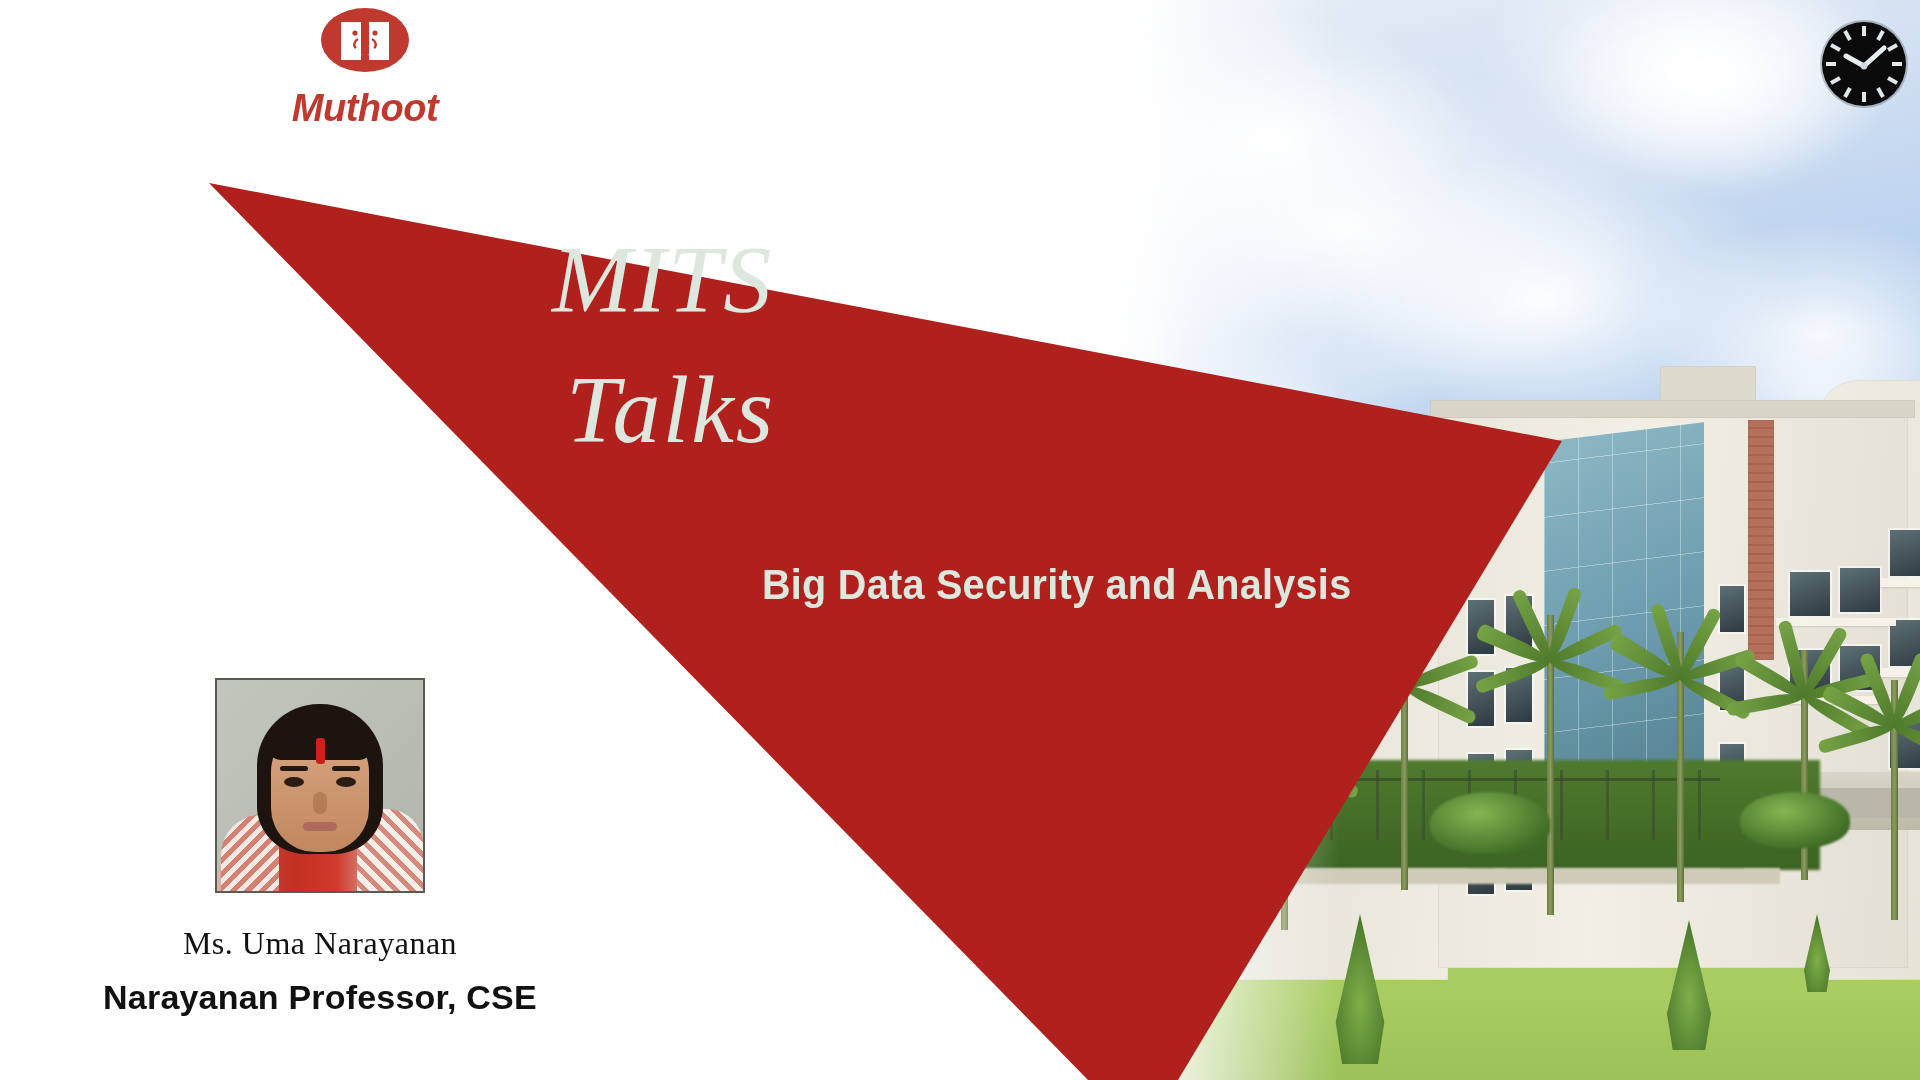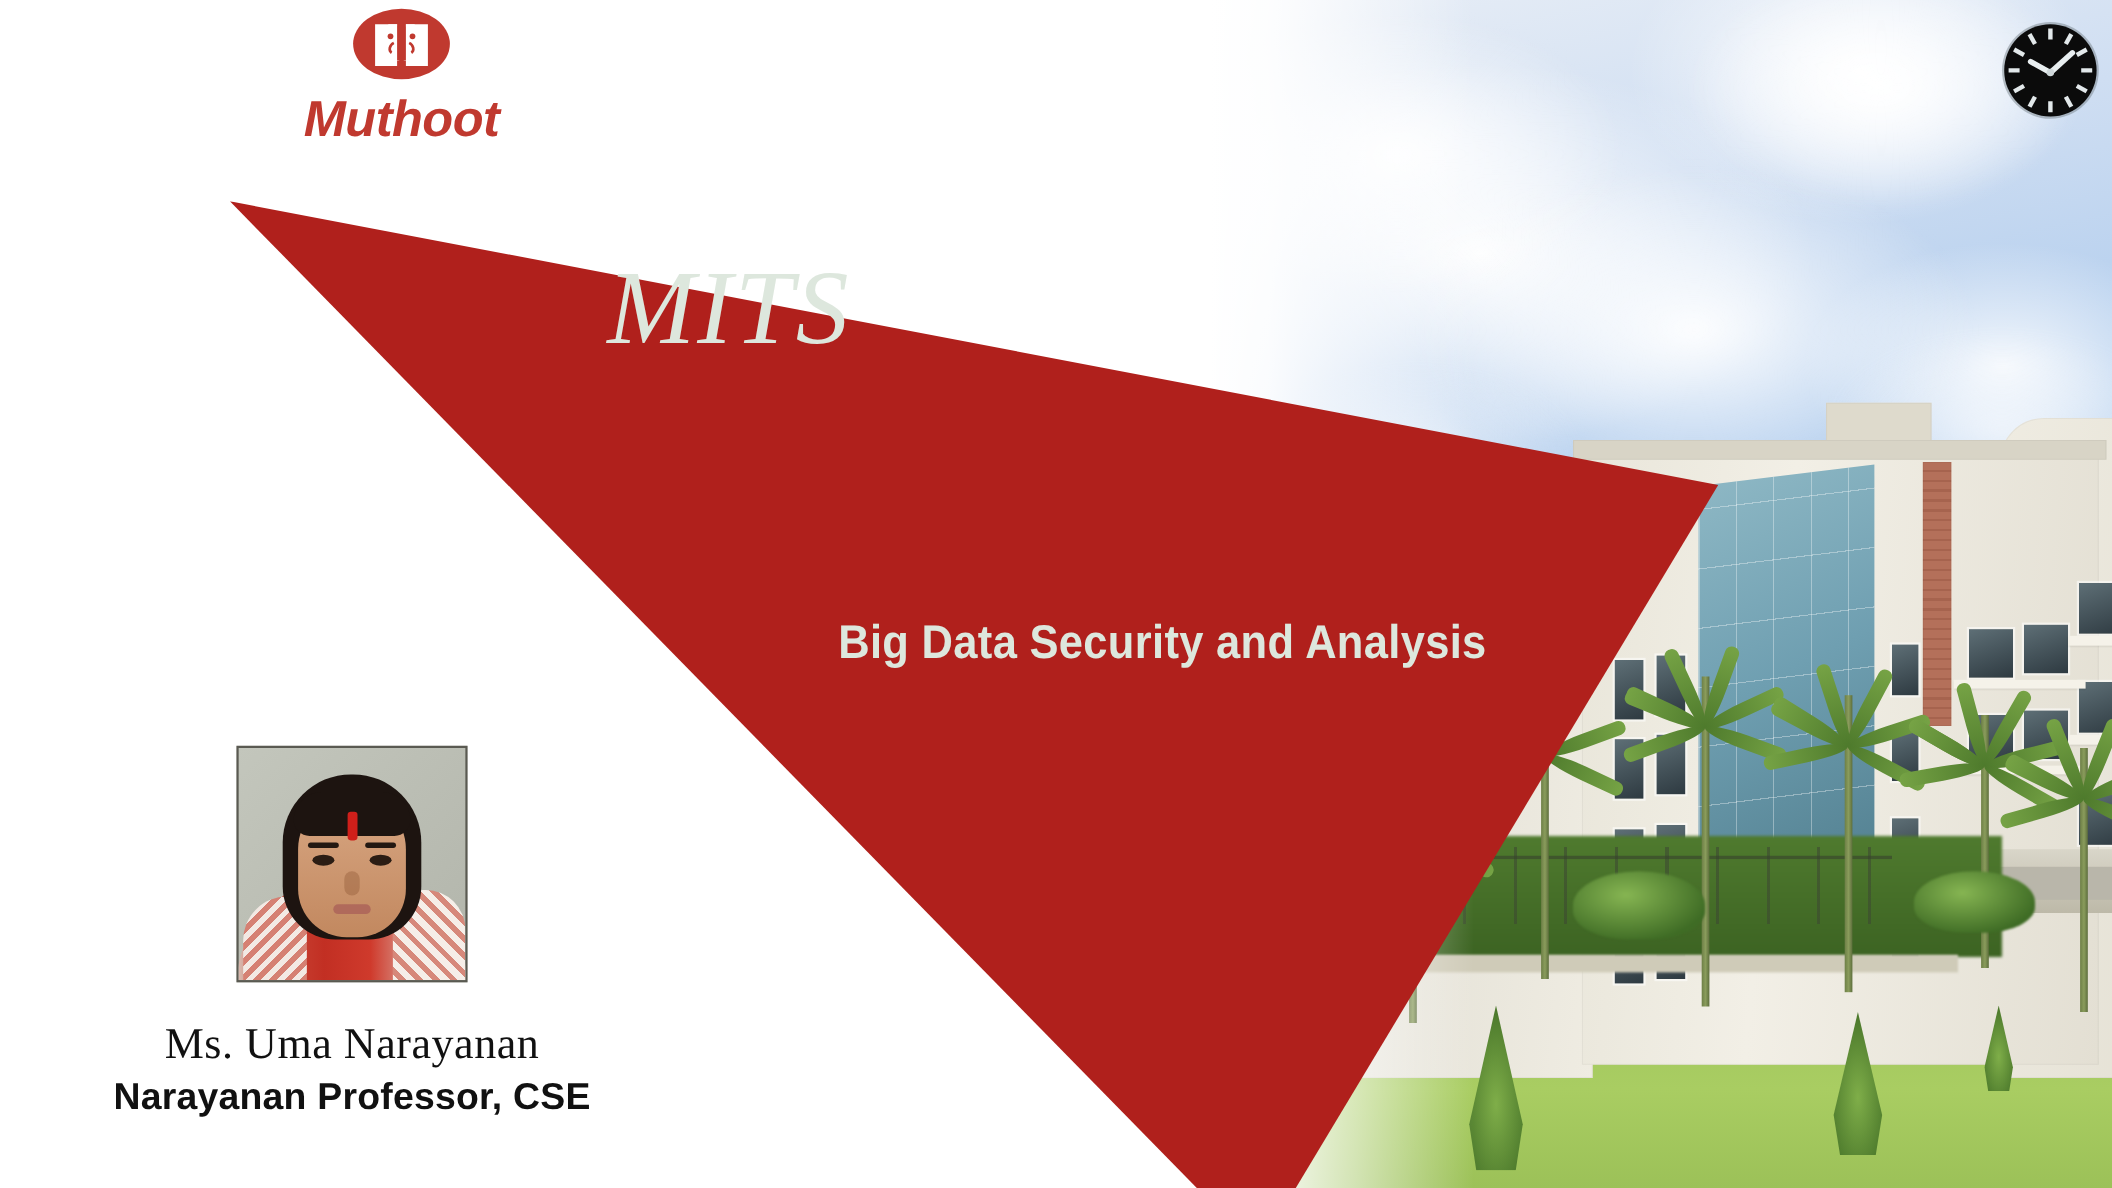--- a/index.html
+++ b/index.html
@@ -161,21 +161,21 @@
   .logo-mark {
     width:96px; height:76px; margin:0 auto 4px;
     position:relative;
   }
   .logo-mark svg { display:block; width:100%; height:100%; }
   .logo-word {
     color:#c0392f; font-weight:bold; font-style:italic;
     font-family:"Liberation Sans", sans-serif;
     letter-spacing:-0.5px;
   }
-  .logo-word.l1 { font-size:46px; line-height:44px;font-style:italic; }
+  .logo-word.l1 { font-size:38px; line-height:44px;font-style:italic; }
   .logo-word.l2 { font-size:43px; line-height:46px; }
 
   
   .meta {
     position:absolute; right:100px; top:20px;
     text-align:right; color:#111; line-height:1.12;
     font-family:"Liberation Sans", sans-serif;
   }
   .meta .line {
     font-size:35px; font-weight:bold;
@@ -267,21 +267,21 @@
     position:absolute; left:50%; top:112px; width:14px; height:22px; margin-left:-7px;
     background:rgba(150,95,60,.45); border-radius:7px;
   }
   .sp-lip {
     position:absolute; left:50%; top:142px; width:34px; height:9px; margin-left:-17px;
     background:#b06a5b; border-radius:5px;
   }
 
   .speaker-name {
     position:absolute; left:0; top:925px; width:640px; text-align:center;
-    color:#111; font-family:"Liberation Serif", serif; font-size:40px;
+    color:#111; font-family:"Liberation Serif", serif; font-size:32px;
     letter-spacing:.5px;
   }
   .speaker-role {
     position:absolute; left:0; top:978px; width:640px; text-align:center;
     color:#111; font-family:"Liberation Sans", sans-serif;
     font-weight:bold; font-size:34px; letter-spacing:.2px;
   }
 </style>
 </head>
 <body>
@@ -475,20 +475,21 @@
         <line x1="27" y1="13" x2="32" y2="22"></line>
       </g>
       <line x1="46" y1="48" x2="28" y2="38" stroke="#e8eef0" stroke-width="5" stroke-linecap="round"></line>
       <line x1="46" y1="48" x2="66" y2="30" stroke="#e8eef0" stroke-width="5" stroke-linecap="round"></line>
       <circle cx="46" cy="48" r="3.4" fill="#cfd8da"></circle>
     </svg>
   </div>
 
   <div class="mits-talks">
     <div class="l1">MITS</div>
+    <div class="l2">Talks</div>
   </div>
 
   <div class="topic">Big Data Security and Analysis</div>
 
   <div class="speaker-photo">
     <div class="sp-bg"></div>
     <div class="sp-body"></div>
     <div class="sp-neck"></div>
     <div class="sp-hair"></div>
     <div class="sp-face"></div>

